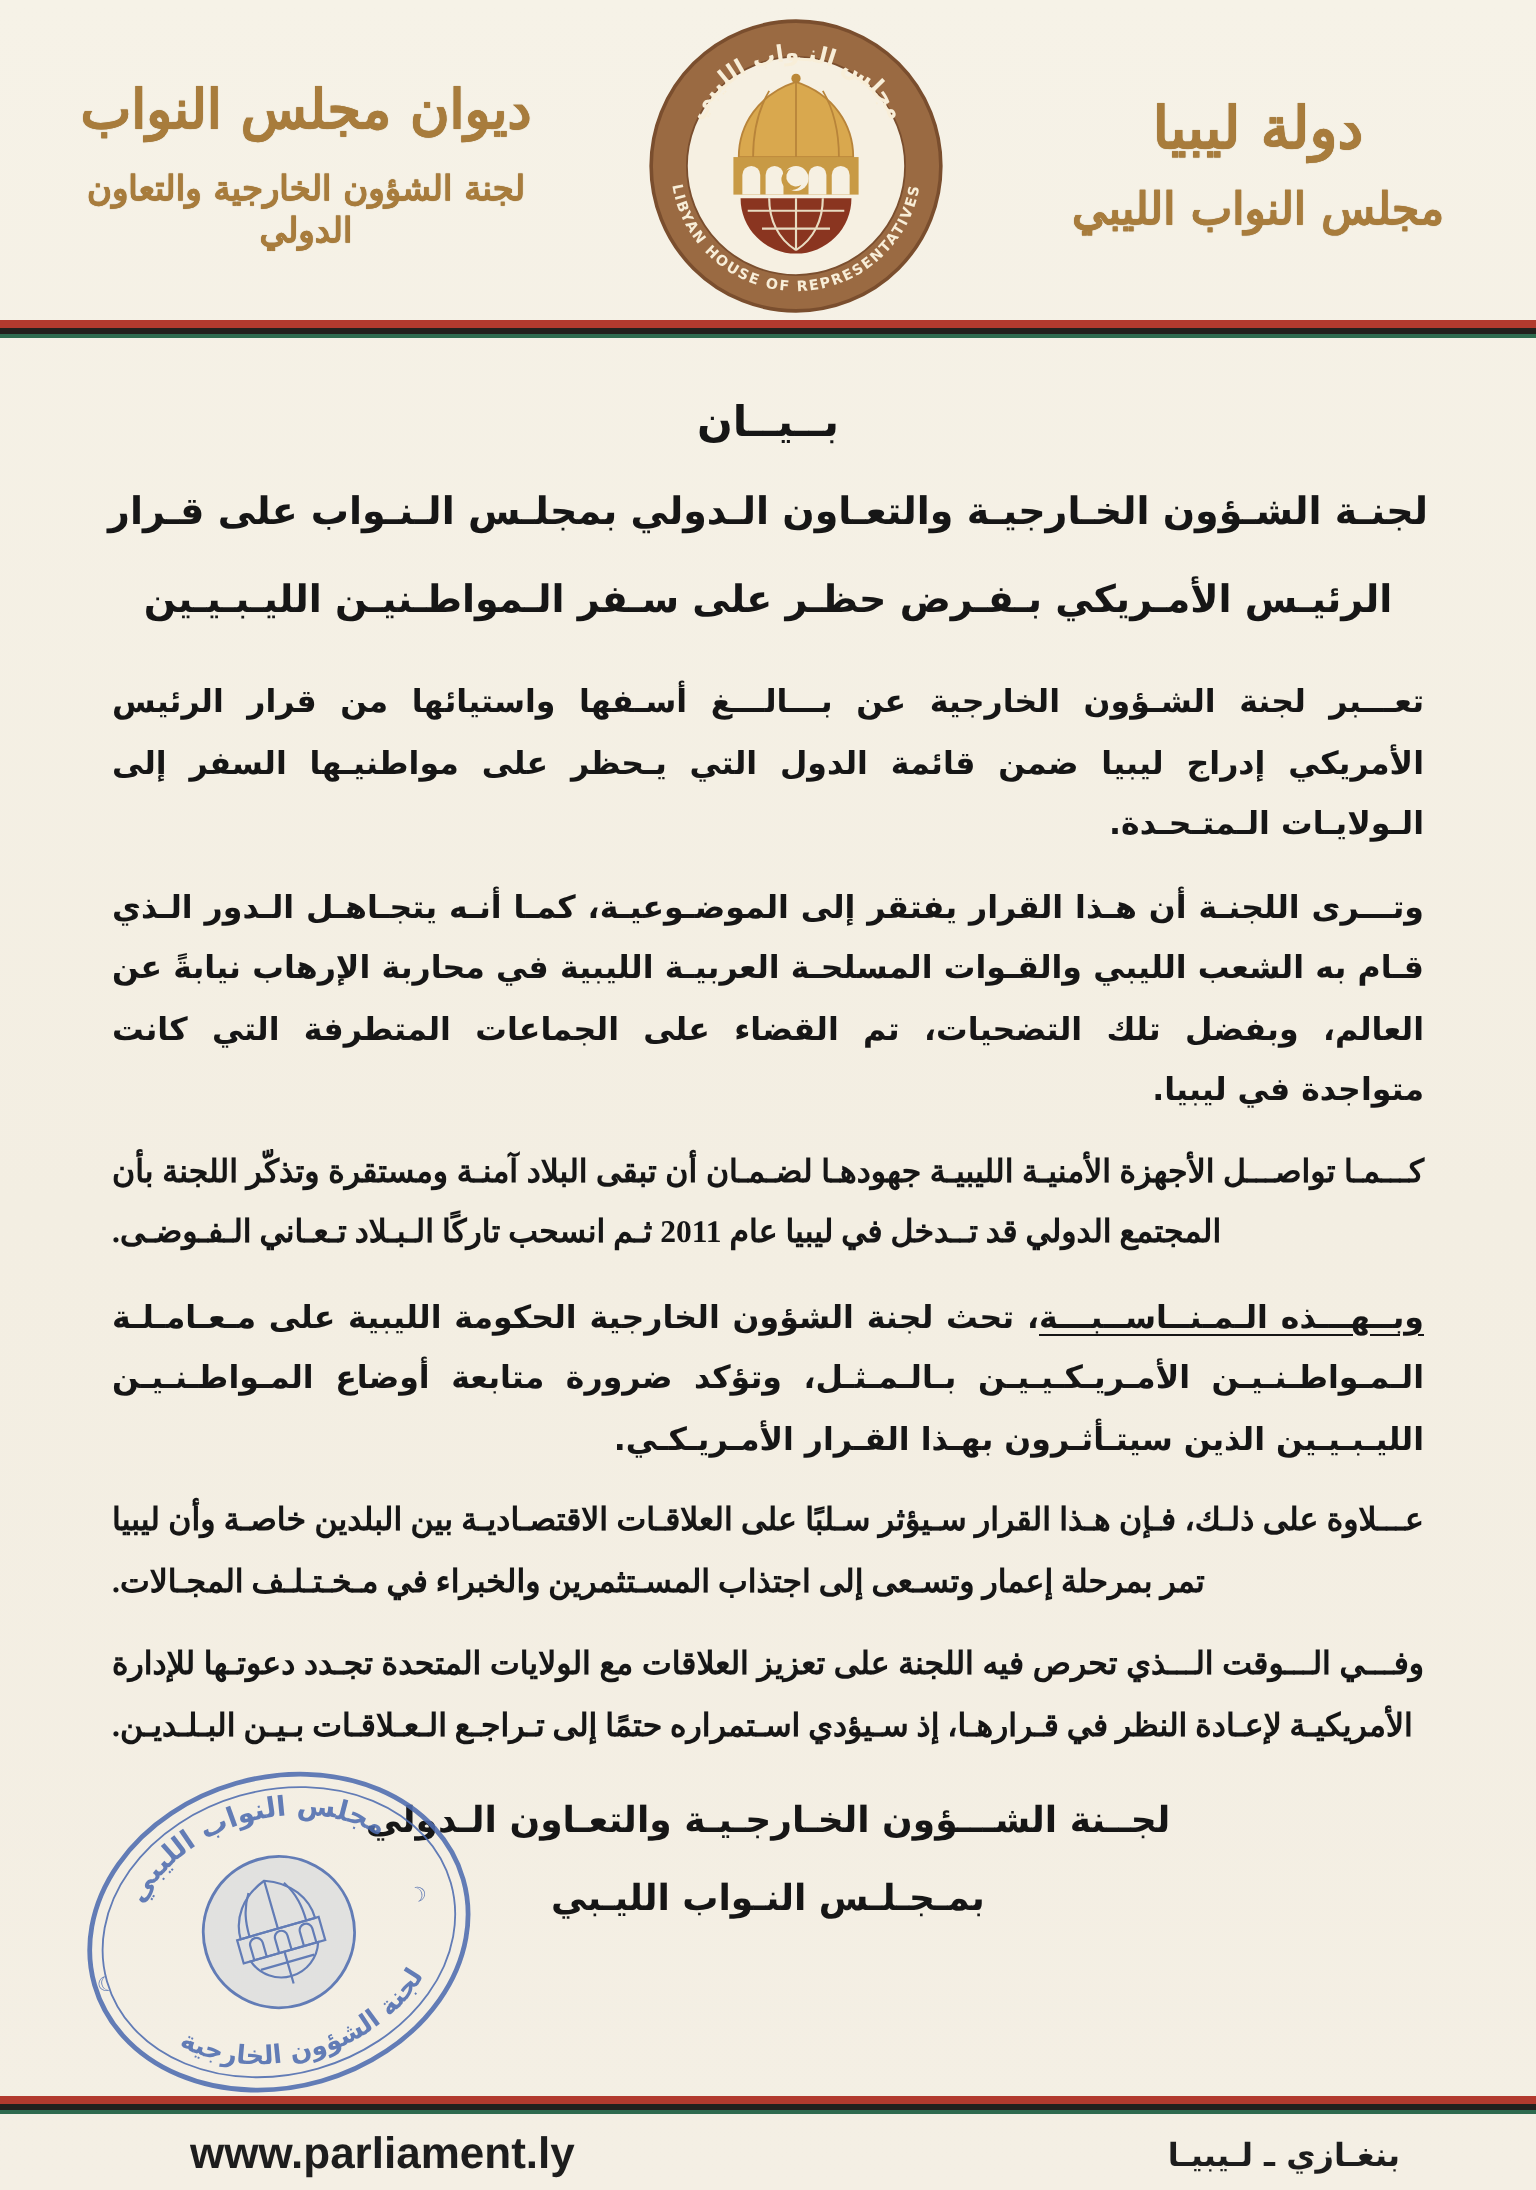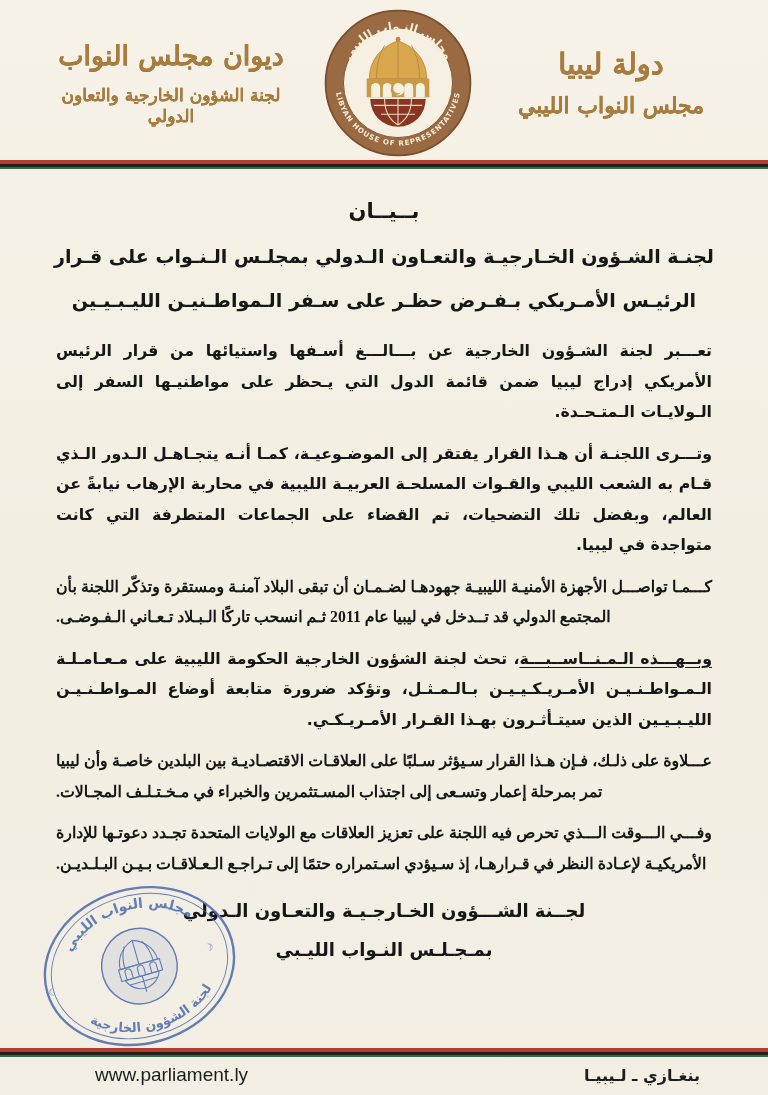--- a/index.html
+++ b/index.html
@@ -11,21 +11,21 @@
     overflow:hidden;
     direction:rtl;
     font-family:"DejaVu Sans",sans-serif;
     color:#161616;
   }
   
   .letterhead{
     direction:ltr;
     height:160px;
     display:flex;align-items:center;justify-content:space-between;
-    padding:6px 37px 0;
+    padding:6px 19px 0;
     box-sizing:border-box;
   }
   .callig{
     color:#a87c3c;
     font-family:"DejaVu Serif",serif;
     font-weight:bold;
     text-align:center;
     text-shadow:0 0 .4px #8a6428;
     direction:rtl;
     line-height:1.25;
@@ -72,21 +72,21 @@
     transform:rotate(-16deg);
     opacity:.88;
   }
   
   footer{position:absolute;left:0;right:0;bottom:0;height:47px;}
   .foot-row{
     direction:ltr;
     display:flex;justify-content:space-between;align-items:center;
     padding:7px 68px 0 95px;
   }
-  .website{font-family:"Liberation Sans",sans-serif;font-size:19px;color:#1d1d1d;}
+  .website{font-family:"Liberation Sans",sans-serif;font-size:22px;color:#1d1d1d;font-weight:bold;}
   .location{font-size:16px;font-weight:700;color:#1d1d1d;}
 </style>
 </head>
 <body>
 
 <div class="page">
 
   <header class="letterhead">
     <div class="head-left">
       <div class="callig l1">ديوان مجلس النواب</div>

